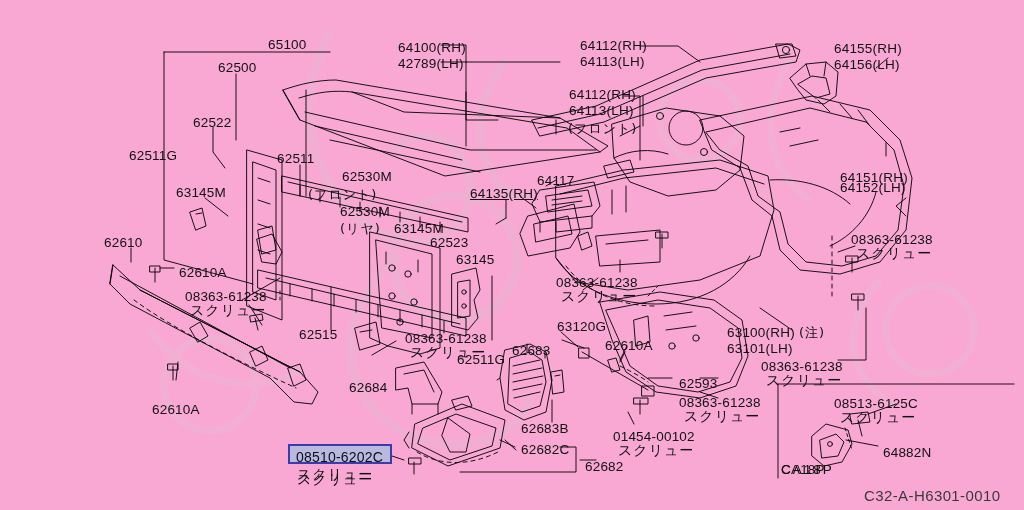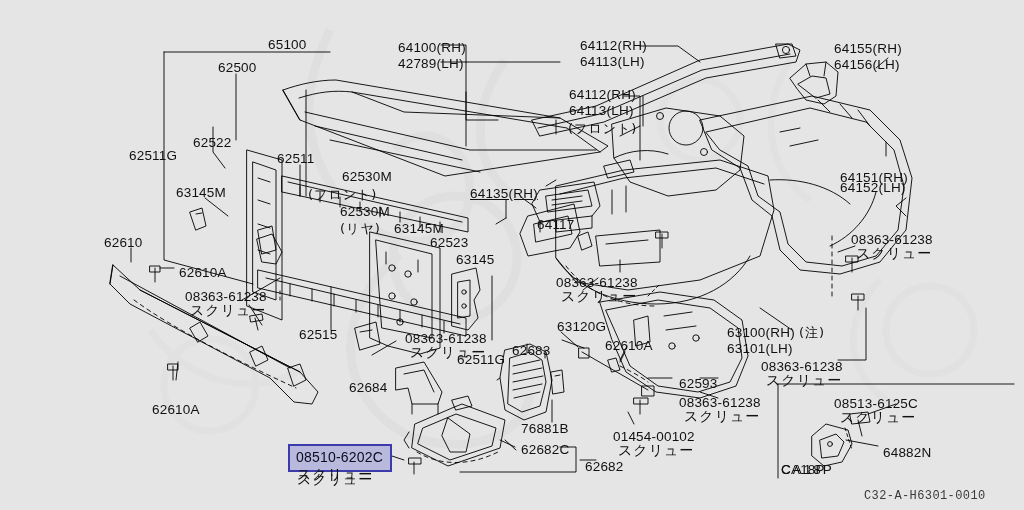--- a/index.html
+++ b/index.html
@@ -1,38 +1,38 @@
 <!DOCTYPE html>
 <html><head>
 <meta charset="utf-8">
 <style>
   html,body{margin:0;padding:0;background:#ffffff;}
   body{font-family:"Liberation Sans","DejaVu Sans",sans-serif;}
   #stage{
     position:relative;
     width:1024px;height:510px;
-    background:#e5e5e5;
+    background:#f9a8d4;
     overflow:hidden;
   }
   #artwork,#wm{position:absolute;left:0;top:0;width:1024px;height:510px;}
   #wm{opacity:.18;}
   .lbl{
     position:absolute;
     font-family:"Liberation Sans","DejaVu Sans",sans-serif;
     font-size:13.5px;
     letter-spacing:.2px;
     color:#111;
     white-space:pre;
     line-height:14px;
   }
   .lbl.jp{font-family:"DejaVu Sans",sans-serif;font-size:14px;letter-spacing:1px;}
   .lbl.jpbig{font-family:"DejaVu Sans",sans-serif;font-size:13px;letter-spacing:1px;}
   .lbl.code{
-    font-family:Liberation Mono, monospace;
-    font-size:12px;color:#3a3a3a;letter-spacing:.4px;
+    font-family:Liberation Sans, sans-serif;
+    font-size:15px;color:#3a3a3a;letter-spacing:.4px;
   }
   .hl{
     position:absolute;
     box-sizing:border-box;
     background:#b9b9dd;
     border:2px solid #3b3bab;
   }
   .hl .hltext{
     position:absolute;left:6px;top:3px;
     font-family:"Liberation Sans","DejaVu Sans",sans-serif;
@@ -301,54 +301,54 @@
       <path d="M820 440 L836 434 L844 442 L838 456 L822 458 Z"></path>
       <circle cx="830" cy="444" r="2.4"></circle>
 
       <path d="M392 456 L404 460"></path>
     </g>
   </svg>
 
   <div id="labels">
       <div class="lbl " style="left: 268px; top: 38px;">65100</div>
       <div class="lbl " style="left: 218px; top: 61px;">62500</div>
-      <div class="lbl " style="left: 193px; top: 116px; margin-top: 20px;">62522</div>
+      <div class="lbl " style="left: 193px; top: 116px;">62522</div>
       <div class="lbl " style="left: 129px; top: 149px;">62511G</div>
       <div class="lbl " style="left: 176px; top: 186px;">63145M</div>
       <div class="lbl " style="left: 277px; top: 152px;">62511</div>
       <div class="lbl " style="left: 340px; top: 205px;">62530M</div>
       <div class="lbl " style="left: 342px; top: 170px;">62530M</div>
       <div class="lbl " style="left: 394px; top: 222px;">63145M</div>
       <div class="lbl " style="left: 430px; top: 236px;">62523</div>
       <div class="lbl " style="left: 456px; top: 253px;">63145</div>
       <div class="lbl " style="left: 104px; top: 236px;">62610</div>
       <div class="lbl " style="left: 179px; top: 266px;">62610A</div>
       <div class="lbl " style="left: 185px; top: 290px;">08363-61238</div>
       <div class="lbl " style="left: 299px; top: 320px; margin-top: 8px;">62515</div>
       <div class="lbl " style="left: 405px; top: 332px;">08363-61238</div>
       <div class="lbl " style="left: 457px; top: 353px;">62511G</div>
       <div class="lbl " style="left: 349px; top: 381px;">62684</div>
       <div class="lbl " style="left: 152px; top: 403px;">62610A</div>
       <div class="lbl " style="left: 512px; top: 344px;">62683</div>
-      <div class="lbl " style="left: 521px; top: 422px;">76881B</div>
+      <div class="lbl " style="left: 521px; top: 422px;">62683B</div>
       <div class="lbl " style="left: 521px; top: 443px;">62682C</div>
       <div class="lbl " style="left: 585px; top: 460px;">62682</div>
       <div class="lbl " style="left: 557px; top: 320px;">63120G</div>
       <div class="lbl " style="left: 605px; top: 339px;">62610A</div>
       <div class="lbl " style="left: 679px; top: 377px;">62593</div>
       <div class="lbl " style="left: 679px; top: 396px;">08363-61238</div>
       <div class="lbl " style="left: 613px; top: 430px;">01454-00102</div>
       <div class="lbl " style="left: 398px; top: 41px;">64100(RH)</div>
       <div class="lbl " style="left: 398px; top: 57px;">42789(LH)</div>
       <div class="lbl " style="left: 580px; top: 39px;">64112(RH)</div>
       <div class="lbl " style="left: 580px; top: 55px;">64113(LH)</div>
       <div class="lbl " style="left: 569px; top: 88px;">64112(RH)</div>
       <div class="lbl " style="left: 569px; top: 104px;">64113(LH)</div>
       <div class="lbl " style="left: 470px; top: 187px; text-decoration: underline;">64135(RH)</div>
-      <div class="lbl " style="left: 537px; top: 174px; margin-top: 44px;">64117</div>
+      <div class="lbl " style="left: 537px; top: 174px;">64117</div>
       <div class="lbl " style="left: 556px; top: 276px;">08363-61238</div>
       <div class="lbl " style="left: 834px; top: 42px;">64155(RH)</div>
       <div class="lbl " style="left: 834px; top: 58px;">64156(LH)</div>
       <div class="lbl " style="left: 840px; top: 165px; margin-top: 6px;">64151(RH)</div>
       <div class="lbl " style="left: 840px; top: 181px;">64152(LH)</div>
       <div class="lbl " style="left: 851px; top: 233px;">08363-61238</div>
       <div class="lbl " style="left: 727px; top: 326px;">63100(RH)</div>
       <div class="lbl " style="left: 727px; top: 342px;">63101(LH)</div>
       <div class="lbl " style="left: 761px; top: 360px;">08363-61238</div>
       <div class="lbl " style="left: 834px; top: 397px;">08513-6125C</div>
@@ -366,21 +366,21 @@
       <div class="lbl jp" style="left: 410px; top: 345px;">スクリュー</div>
       <div class="lbl jp" style="left: 561px; top: 289px;">スクリュー</div>
       <div class="lbl jp" style="left: 684px; top: 409px;">スクリュー</div>
       <div class="lbl jp" style="left: 618px; top: 443px;">スクリュー</div>
       <div class="lbl jp" style="left: 766px; top: 373px;">スクリュー</div>
       <div class="lbl jp" style="left: 856px; top: 246px;">スクリュー</div>
       <div class="lbl jp" style="left: 840px; top: 410px;">スクリュー</div>
       <div class="lbl jp" style="left: 297px; top: 472px;">スクリュー</div>
     </div>
 
-  <div class="hl" style="left:288px;top:444px;width:104px;height:28px;">
+  <div class="hl" style="left:288px;top:444px;width:104px;height:20px;">
     <span class="hltext">08510-6202C</span>
   </div>
   <div class="lbl jp" style="left:297px;top:467px;">スクリュー</div>
 
   <div class="lbl" style="left:781px;top:463px;letter-spacing:2px;">CA18P</div>
 
   <div class="lbl code" style="left:864px;top:489px;">C32-A-H6301-0010</div>
 
 </div>
 

